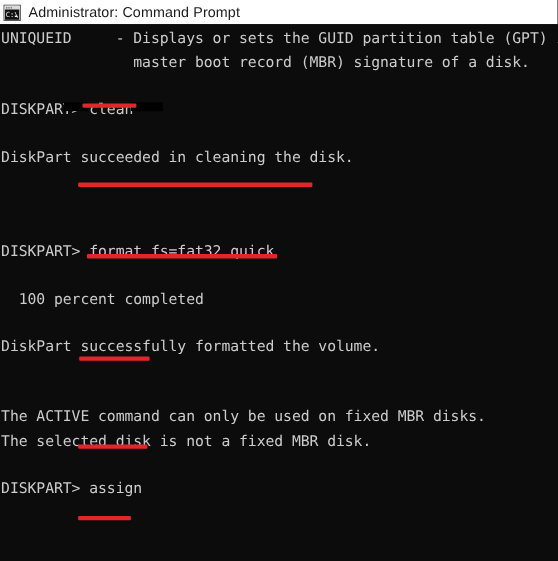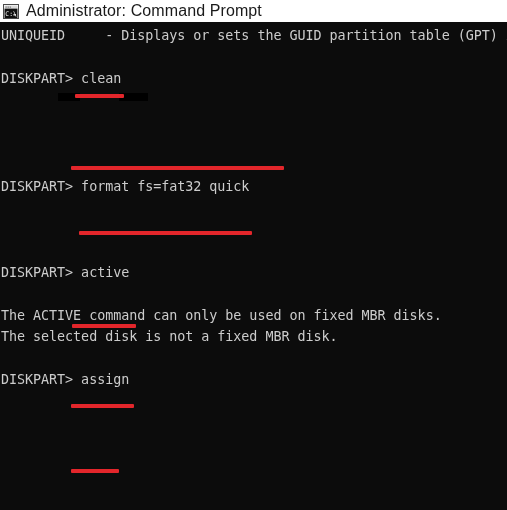--- a/index.html
+++ b/index.html
@@ -37,21 +37,21 @@
   .title-icon {
     width: 16px;
     height: 15px;
     flex: 0 0 auto;
     position: relative;
     margin-right: 7px;
   }
   .title-icon svg { display: block; }
   .title-text {
     font-family: "Liberation Sans", sans-serif;
-    font-size: 16px;
+    font-size: 13px;
     color: #1a1a1a;
     white-space: nowrap;
     letter-spacing: 0.1px;
     line-height: 22px;
   }
 
   
   .console {
     position: relative;
     width: 507px;
@@ -118,31 +118,34 @@
         <rect x="10.4" y="10.2" width="2.6" height="1.3" fill="#f2f2f2"></rect>
       </svg>
     </span>
     <span class="title-text">Administrator: Command Prompt</span>
   </div>
 
   <div class="console">
 
     <div class="console-lines">
       <div class="line">UNIQUEID     - Displays or sets the GUID partition table (GPT) id</div>
+      <div class="line">               master boot record (MBR) signature of a disk.</div>
       <div class="line blank"></div>
       <div class="line">DISKPART&gt; clean</div>
       <div class="line blank"></div>
+      <div class="line">DiskPart succeeded in cleaning the disk.</div>
       <div class="line blank"></div>
       <div class="line blank"></div>
       <div class="line blank"></div>
       <div class="line">DISKPART&gt; format fs=fat32 quick</div>
       <div class="line blank"></div>
+      <div class="line">  100 percent completed</div>
       <div class="line blank"></div>
+      <div class="line">DiskPart successfully formatted the volume.</div>
       <div class="line blank"></div>
-      <div class="line">DISKPART&gt; active</div>
       <div class="line blank"></div>
       <div class="line">The ACTIVE command can only be used on fixed MBR disks.</div>
       <div class="line">The selected disk is not a fixed MBR disk.</div>
       <div class="line blank"></div>
       <div class="line">DISKPART&gt; assign</div>
 
     </div>
 
     <div class="overlay">
       <div class="redaction" style="left:58px;  top:71px;  width:22px;  height:8px;"></div>

